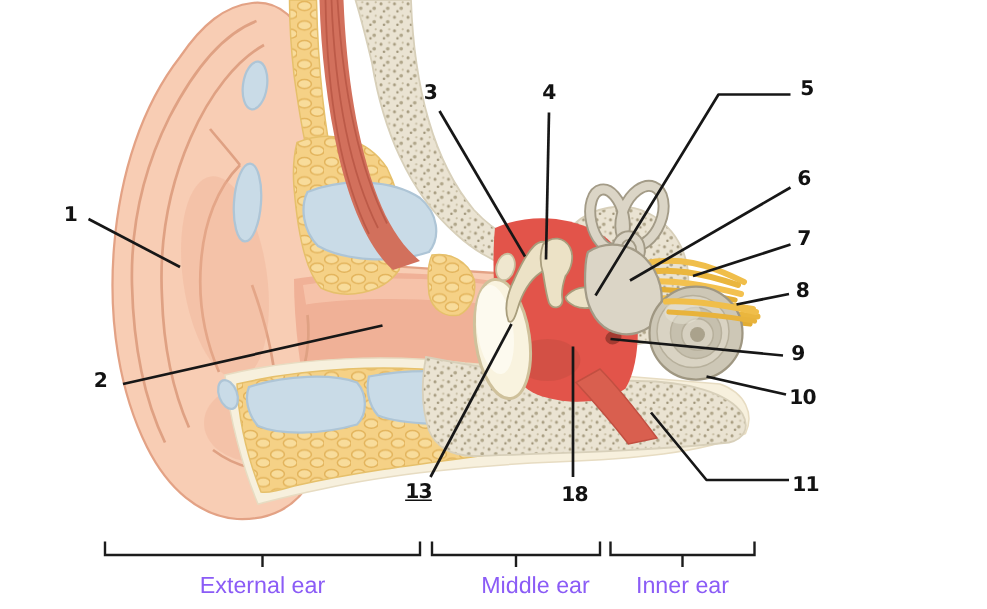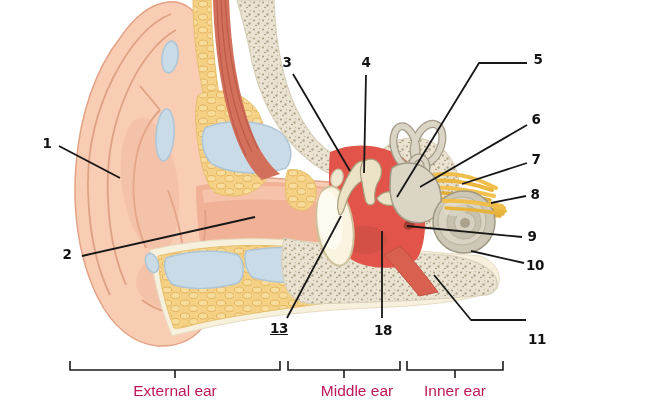--- a/index.html
+++ b/index.html
@@ -4,21 +4,21 @@
 <style>
   html,body{margin:0;padding:0;background:#ffffff;}
   .canvas{position:relative;width:658px;height:406px;background:#fff;overflow:hidden;
           font-family:"Liberation Sans",sans-serif;}
   .art,{position:absolute;left:0;top:0;}
   svg.layer{position:absolute;left:0;top:0;}
   .callout-num{position:absolute;transform:translate(-50%,-50%);
      font-family:"DejaVu Sans",sans-serif;font-weight:bold;font-size:13.5px;color:#121212;
      letter-spacing:-0.5px;white-space:nowrap;}
   .bracket-label{position:absolute;transform:translate(-50%,-50%);
-     font-family:"Liberation Sans",sans-serif;font-size:15.5px;color:#be185d;white-space:nowrap;}
+     font-family:"Liberation Sans",sans-serif;font-size:15.5px;color:#8b5cf6;white-space:nowrap;}
   #callout-lines polyline{fill:none;stroke:#171717;stroke-width:1.8px;stroke-linejoin:round;}
   #callout-lines path.bracket{fill:none;stroke:#1c1c1c;stroke-width:1.6px;}
 </style>
 </head>
 <body>
 
 <div class="canvas">
 
   <svg class="layer" width="658" height="406" viewBox="0 0 658 406">
     <defs>
@@ -194,17 +194,17 @@
   <div class="callout-num" style="left: 47px; top: 143px;">1</div>
       <div class="callout-num" style="left: 67px; top: 254px;">2</div>
       <div class="callout-num" style="left: 287px; top: 62px;">3</div>
       <div class="callout-num" style="left: 366px; top: 62px;">4</div>
       <div class="callout-num" style="left: 538px; top: 59px;">5</div>
       <div class="callout-num" style="left: 536px; top: 119px;">6</div>
       <div class="callout-num" style="left: 536px; top: 159px;">7</div>
       <div class="callout-num" style="left: 535px; top: 194px;">8</div>
       <div class="callout-num" style="left: 532px; top: 236px;">9</div>
       <div class="callout-num" style="left: 535px; top: 265px; text-align: right;">10</div>
-      <div class="callout-num" style="left: 537px; top: 339px;">11</div>
+      <div class="callout-num" style="left: 537px; top: 323px;">11</div>
       <div class="callout-num" style="left: 383px; top: 330px;">18</div>
       <div class="callout-num" style="left: 279px; top: 328px; text-decoration: underline;">13</div>
     </div>
 </div>
 
 </body></html>

